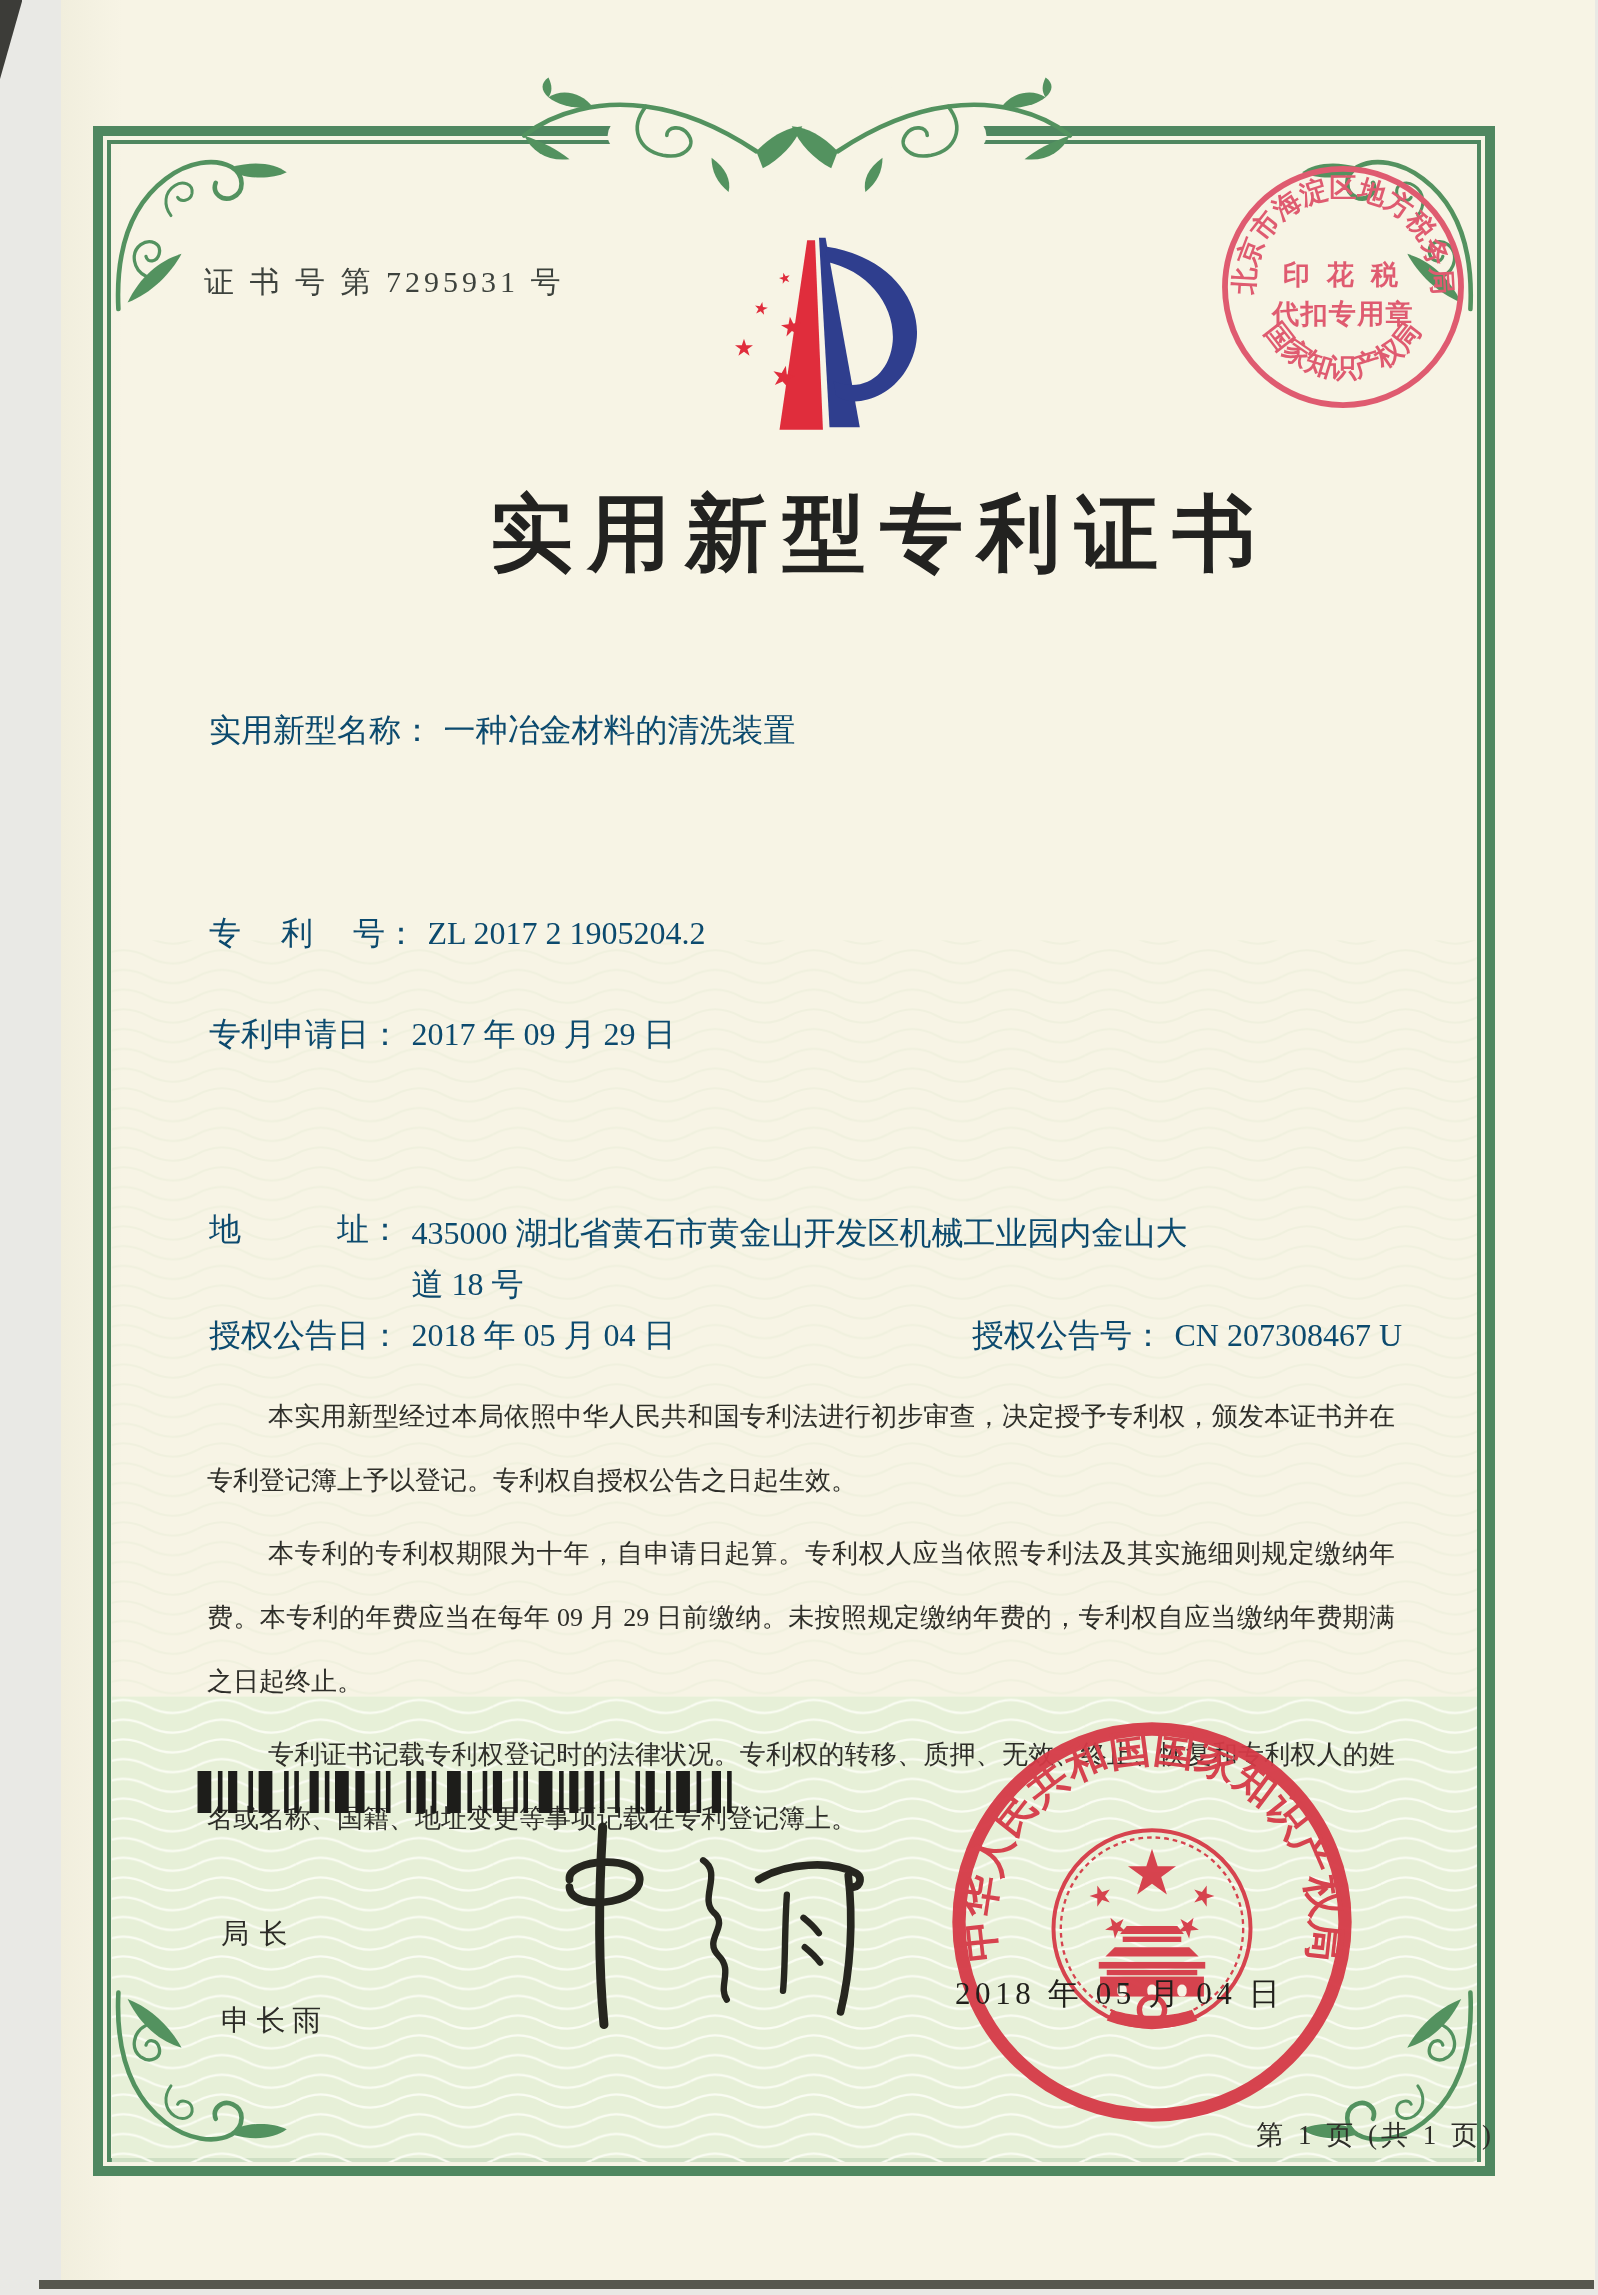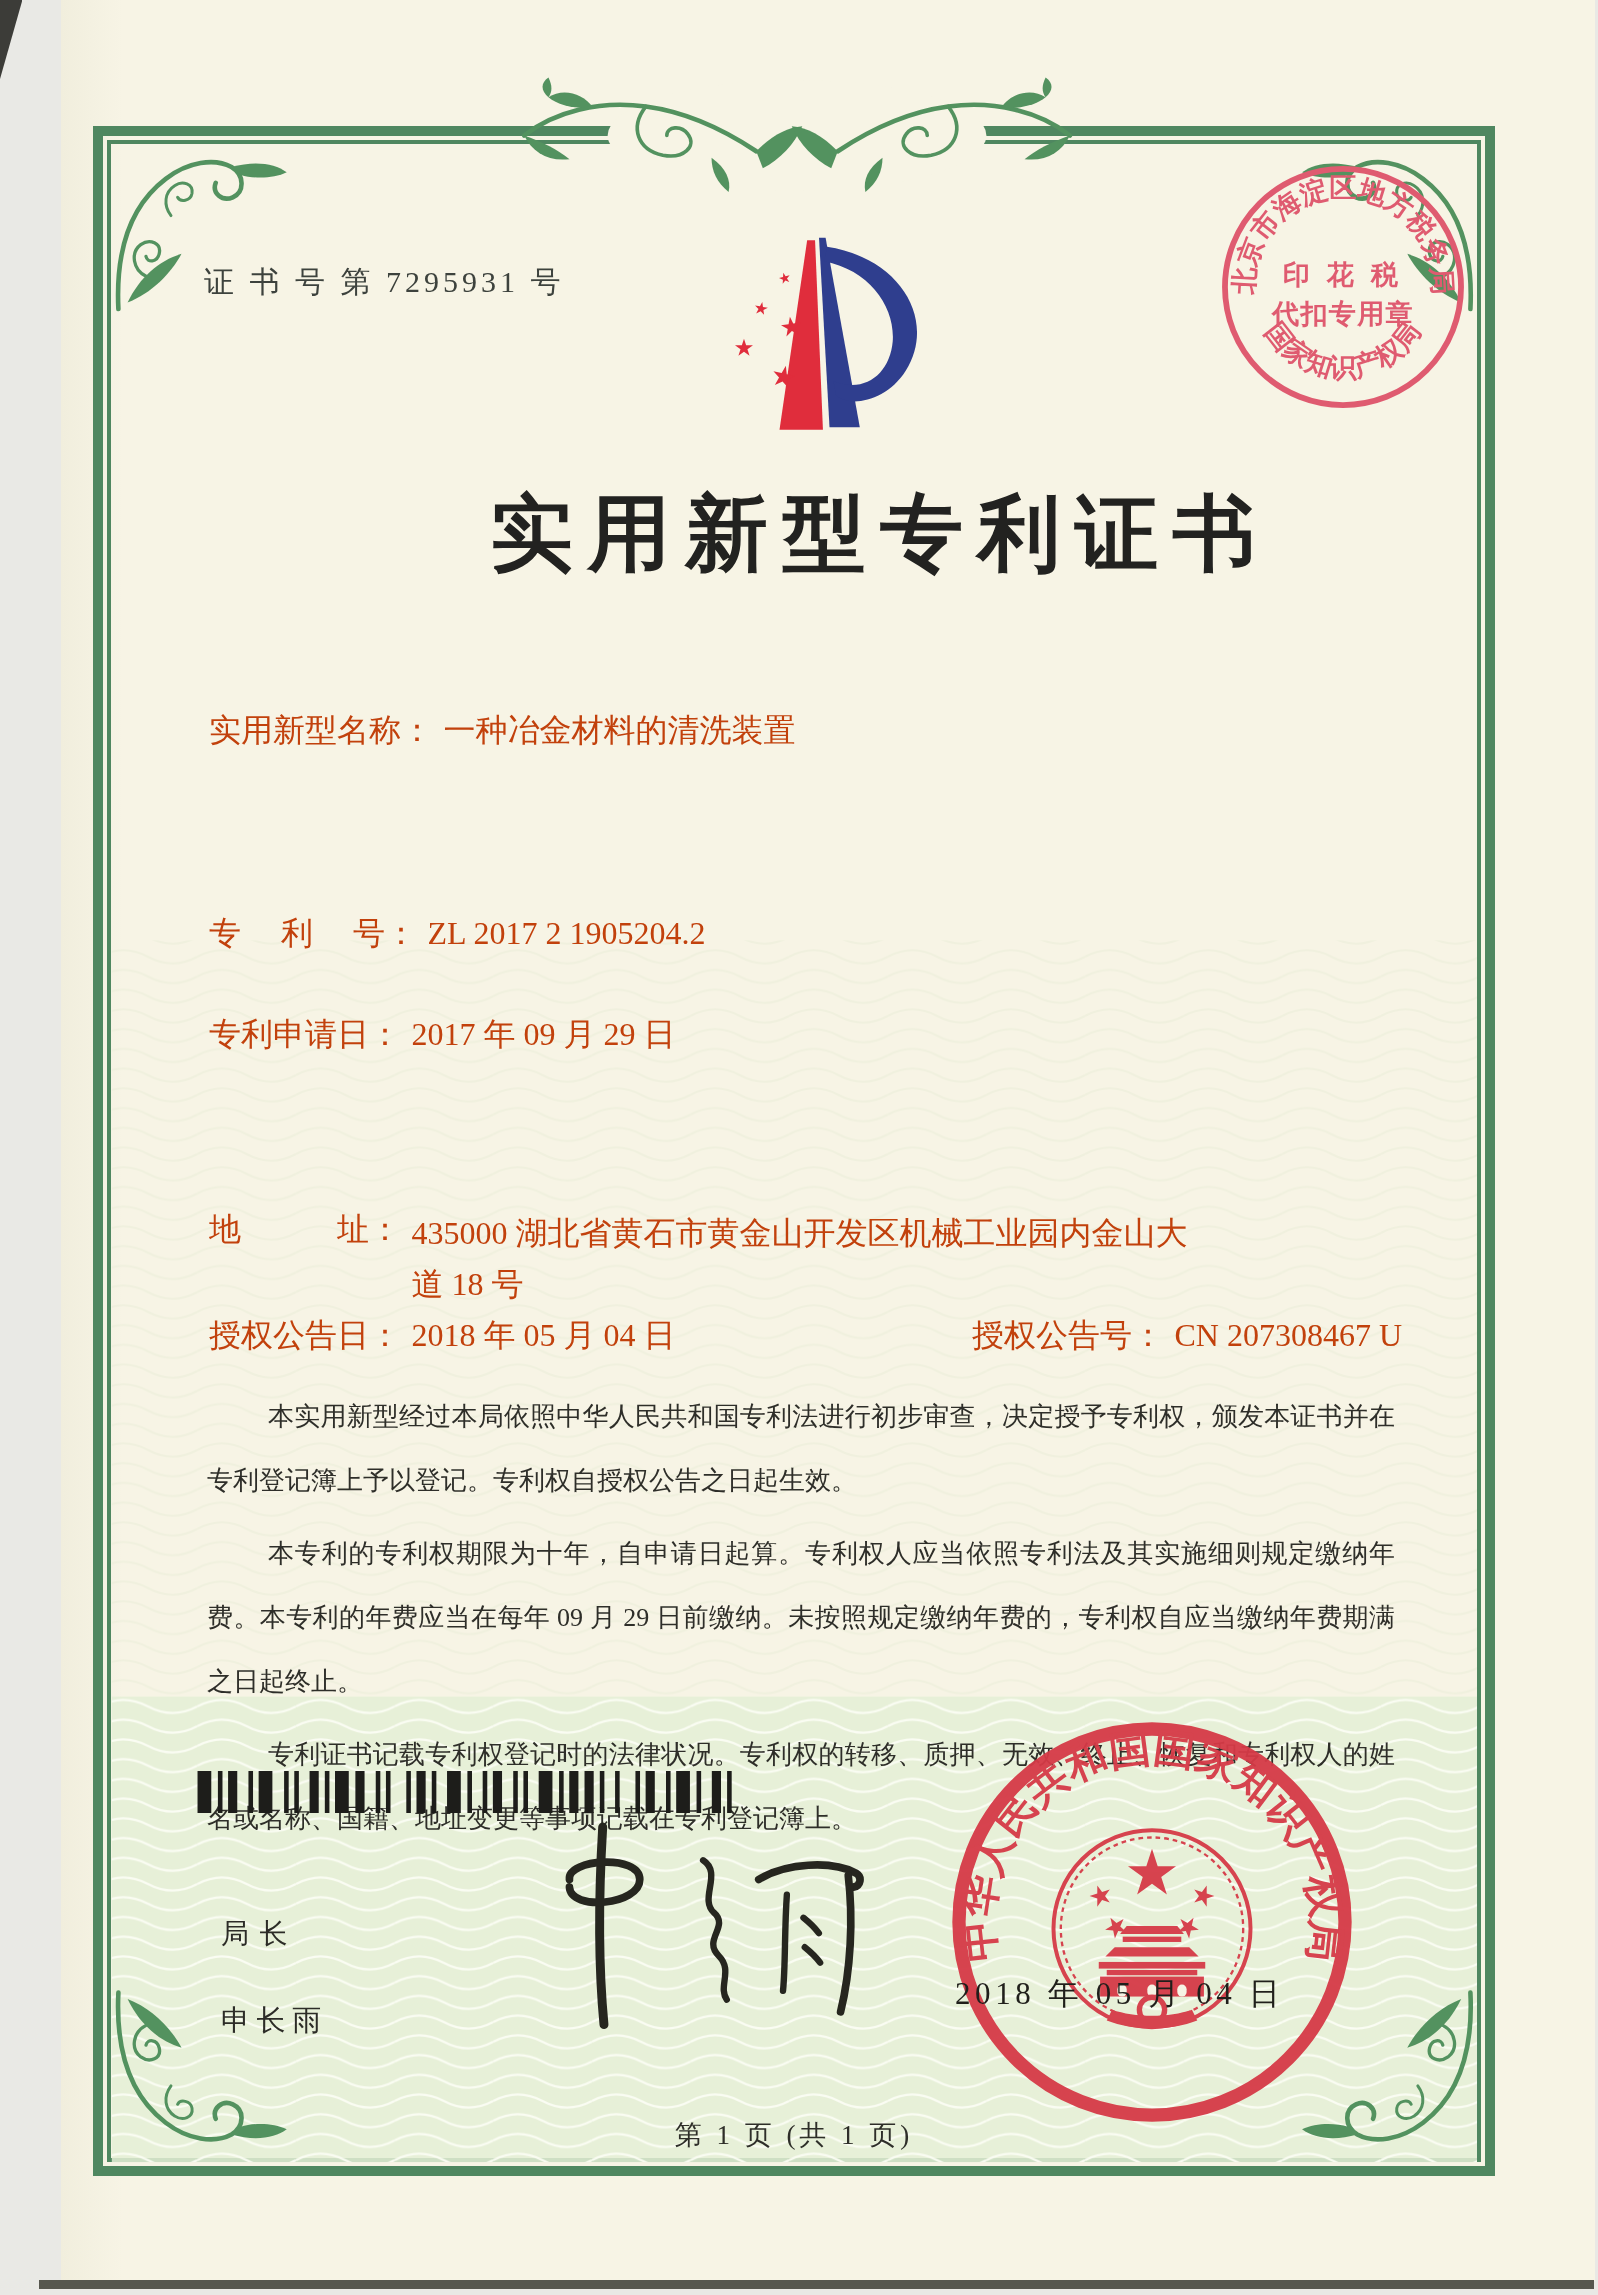--- a/index.html
+++ b/index.html
@@ -30,41 +30,41 @@
   #waves-svg{z-index:2;}
   #decor-svg{z-index:3;}
   .content{position:absolute;inset:0;z-index:5;}
   .cert-no{
     position:absolute;left:204px;top:262px;font-size:30px;letter-spacing:4px;color:#3d423d;
   }
   .title{
     position:absolute;left:93px;top:479px;width:1574px;text-align:center;
     font-size:83px;font-weight:bold;letter-spacing:14.5px;color:#222220;
   }
-  .row{position:absolute;left:209px;font-size:32px;color:#c2410c;width:1223px;}
+  .row{position:absolute;left:209px;font-size:32px;color:#0c4a6e;width:1223px;}
   .row .lbl{display:inline-block;}
   .row .val{margin-left:10.5px;}
   .row .val-wrap{
     display:inline-block;vertical-align:top;margin-left:10.5px;width:776px;line-height:51px;
   }
   .grant-right{position:absolute;left:763px;top:0;}
   .paras{
     position:absolute;left:207px;top:1385px;width:1188px;font-size:26px;line-height:64px;
     color:#2e2e29;text-align:justify;
   }
   .paras p{margin:0 0 9.2px 0;text-indent:61px;}
   #barcode-svg{position:absolute;left:197px;top:1771px;z-index:5;}
   .officer-title{position:absolute;left:221px;top:1915px;font-size:28px;letter-spacing:10.5px;color:#2c2c27;z-index:6;}
   .officer-name{position:absolute;left:221px;top:2001px;font-size:29px;letter-spacing:6.6px;color:#2c2c27;z-index:6;}
   #signature-svg{position:absolute;left:506px;top:1804px;z-index:6;}
   #stamp-svg{position:absolute;left:1214px;top:158px;z-index:6;}
   #seal-svg{position:absolute;left:939px;top:1709px;z-index:7;opacity:.95;}
   .seal-date{position:absolute;left:955px;top:1973px;font-size:31px;letter-spacing:4.6px;color:#201f1b;z-index:8;}
   .page-footer{
-    position:absolute;left:93px;top:2117px;width:1402px;text-align:center;
+    position:absolute;left:93px;top:2117px;width:1402px;text-align:right;
     font-size:27px;letter-spacing:4px;color:#2e2e29;z-index:6;
   }
   svg text{font-family:"Liberation Serif","DejaVu Serif",serif;}
 </style>
 </head>
 <body>
 
 <div id="page">
 
   <div class="paper"></div>

